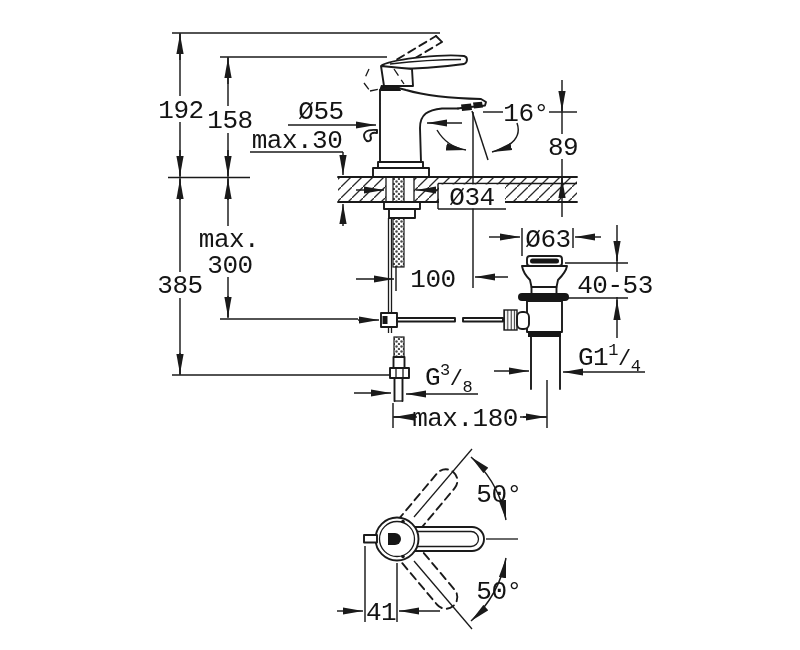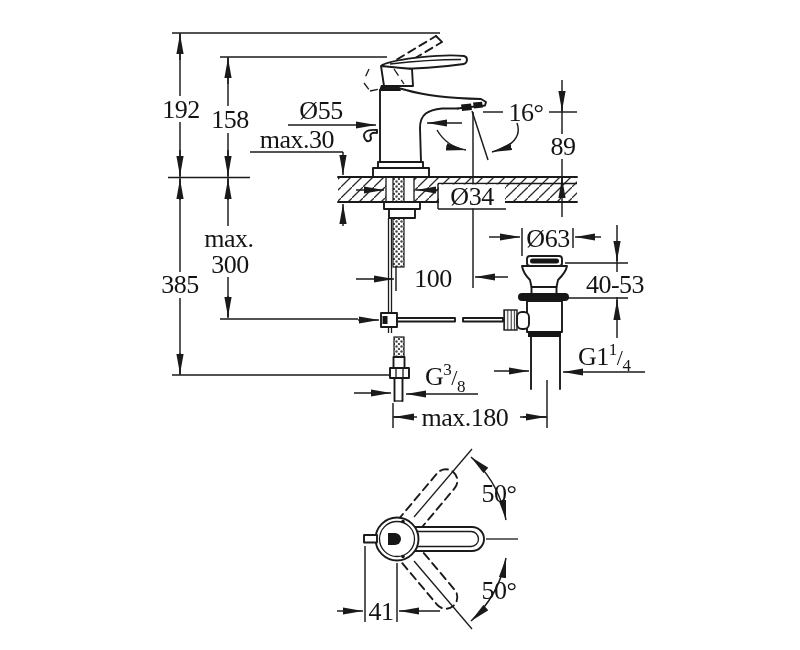--- a/index.html
+++ b/index.html
@@ -1,17 +1,17 @@
 <!DOCTYPE html>
 <html><head>
 <meta charset="utf-8">
 <style>
   html,body{margin:0;padding:0;background:#e8e8e8;}
   .stage{position:relative;width:800px;height:650px;background:#ffffff;overflow:hidden;
-         font-family:Liberation Serif, serif;}
+         font-family:Liberation Mono, monospace;}
   svg{position:absolute;left:0;top:0;}
   
   .ol  {stroke:#1a1a1a;stroke-width:1.9;fill:none;stroke-linecap:round;stroke-linejoin:round;}
   .olf {stroke:#1a1a1a;stroke-width:1.9;fill:#ffffff;stroke-linecap:round;stroke-linejoin:round;}
   .thin{stroke:#1a1a1a;stroke-width:1.3;fill:none;}
   
   .dl  {stroke:#1a1a1a;stroke-width:1.45;fill:none;}
   .dash{stroke-dasharray:8 5;}
   .blk {fill:#161616;stroke:none;}
   .bg  {fill:#ffffff;stroke:none;}

